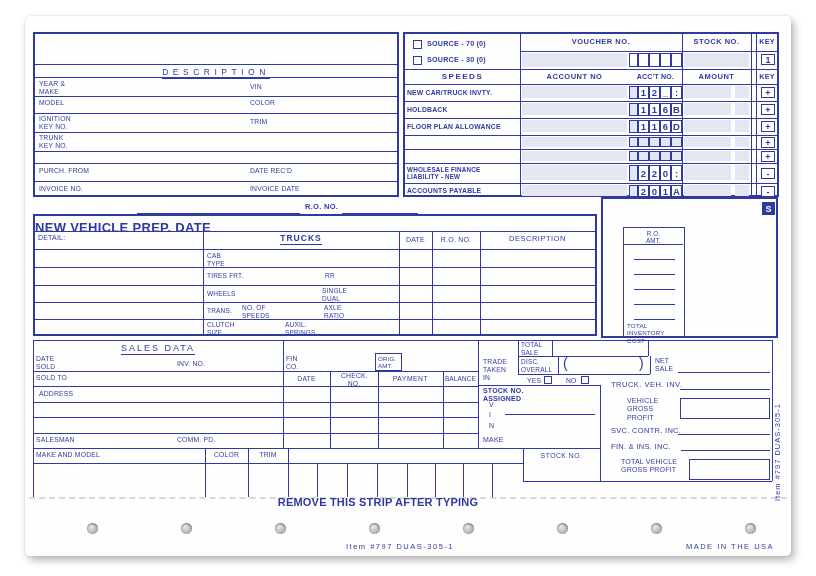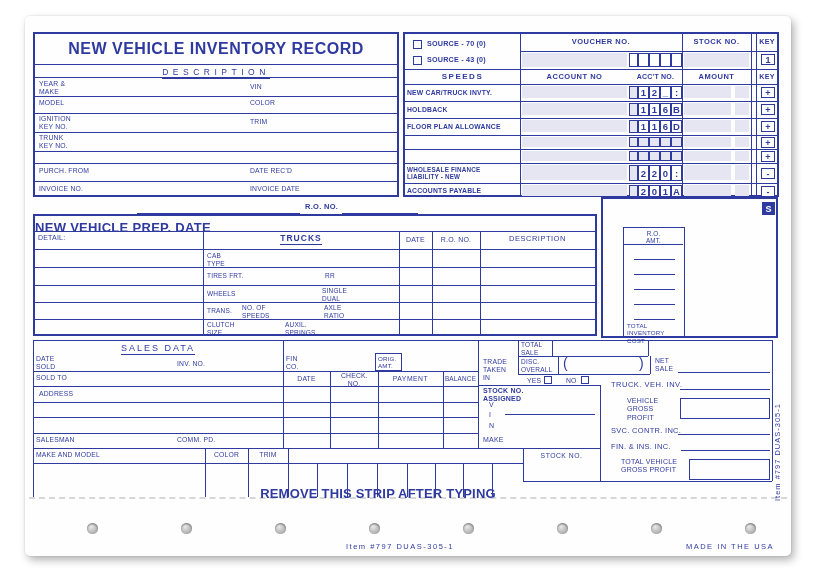--- a/index.html
+++ b/index.html
@@ -31,21 +31,20 @@
   .dash{position:absolute;height:0;border-top:2px dashed #d7d7d7;}
   .vert{position:absolute;writing-mode:vertical-rl;transform:rotate(180deg);font-size:7.5px;
       letter-spacing:1px;color:#2e3a9f;}
 </style>
 </head>
 <body>
 
 <div class="page">
 
   <div class="sec bx" style="left:8px;top:16px;width:366px;height:165px">
-    <div class="lb b ctr" style="left:0;top:6px;width:100%;font-size:16px;letter-spacing:.5px">NEW VEHICLE INVENTORY RECORD</div>
     <div class="hl" style="left:0;top:30px;width:362px"></div>
     <div class="lb ctr" style="left:0;top:33px;width:100%;font-size:8.5px"><span class="us" style="letter-spacing:4.5px">DESCRIPTION</span></div>
     <div class="hl" style="left:0;top:43px;width:362px"></div>
     <div class="lb" style="left:4px;top:46px;width:42px">YEAR &amp; MAKE</div>
     <div class="lb" style="left:215px;top:49px">VIN</div>
     <div class="hl" style="left:0;top:62px;width:362px"></div>
     <div class="lb" style="left:4px;top:65px">MODEL</div>
     <div class="lb" style="left:215px;top:65px">COLOR</div>
     <div class="hl" style="left:0;top:79px;width:362px"></div>
     <div class="lb" style="left:4px;top:81px;width:40px">IGNITION KEY NO.</div>
@@ -72,21 +71,21 @@
     <div class="hl" style="left:0;top:67px;width:372px"></div>
     <div class="hl" style="left:0;top:84px;width:372px"></div>
     <div class="hl" style="left:0;top:101px;width:372px"></div>
     <div class="hl" style="left:0;top:115px;width:372px"></div>
     <div class="hl" style="left:0;top:129px;width:372px"></div>
     <div class="hl" style="left:0;top:149px;width:372px"></div>
 
     <div class="cb" style="left:8px;top:6px"></div>
     <div class="lb b" style="left:22px;top:6px;font-size:7.2px">SOURCE - 70 (0)</div>
     <div class="cb" style="left:8px;top:22px"></div>
-    <div class="lb b" style="left:22px;top:22px;font-size:7.2px">SOURCE - 43 (0)</div>
+    <div class="lb b" style="left:22px;top:22px;font-size:7.2px">SOURCE - 30 (0)</div>
 
     <div class="lb b ctr" style="left:115px;top:4px;width:162px;font-size:7.5px;letter-spacing:.5px">VOUCHER NO.</div>
     <div class="lb b ctr" style="left:277px;top:4px;width:69px;font-size:7.5px;letter-spacing:.5px">STOCK NO.</div>
     <div class="lb b ctr" style="left:348px;top:4px;width:28px;font-size:7.2px">KEY</div>
 
     <div class="fc" style="left:117px;top:19px;width:105px;height:14px"></div>
     <div class="db" style="left:224px;top:19px;width:9px;height:14px"></div>
     <div class="db" style="left:233px;top:19px;width:11px;height:14px"></div>
     <div class="db" style="left:244px;top:19px;width:11px;height:14px"></div>
     <div class="db" style="left:255px;top:19px;width:11px;height:14px"></div>
@@ -309,21 +308,21 @@
     <div class="bx1" style="left:647px;top:58px;width:90px;height:21px"></div>
     <div class="lb" style="left:578px;top:87px;font-size:7.5px;letter-spacing:.3px">SVC. CONTR. INC.</div>
     <div class="ul" style="left:645px;top:94px;width:92px"></div>
     <div class="lb" style="left:578px;top:103px;font-size:7.5px;letter-spacing:.3px">FIN. &amp; INS. INC.</div>
     <div class="ul" style="left:648px;top:110px;width:89px"></div>
     <div class="lb" style="left:588px;top:118px;width:58px;font-size:7px">TOTAL VEHICLE GROSS PROFIT</div>
     <div class="bx1" style="left:656px;top:119px;width:81px;height:21px"></div>
   </div>
 
   <div class="dash" style="left:4px;top:481px;width:758px"></div>
-  <div class="lb b ctr" style="left:0;top:470px;width:706px;font-size:13px;letter-spacing:.2px">REMOVE THIS STRIP AFTER TYPING</div>
+  <div class="lb b ctr" style="left:0;top:480px;width:706px;font-size:11px;letter-spacing:.2px">REMOVE THIS STRIP AFTER TYPING</div>
   <div class="hole" style="left:62px;top:507px"></div>
   <div class="hole" style="left:156px;top:507px"></div>
   <div class="hole" style="left:250px;top:507px"></div>
   <div class="hole" style="left:344px;top:507px"></div>
   <div class="hole" style="left:438px;top:507px"></div>
   <div class="hole" style="left:532px;top:507px"></div>
   <div class="hole" style="left:626px;top:507px"></div>
   <div class="hole" style="left:720px;top:507px"></div>
   <div class="lb ctr" style="left:190px;top:527px;width:370px;font-size:7.5px;letter-spacing:1.5px">Item #797   DUAS-305-1</div>
   <div class="lb ctr" style="left:655px;top:527px;width:100px;font-size:7.5px;letter-spacing:1.5px">MADE IN THE USA</div>

